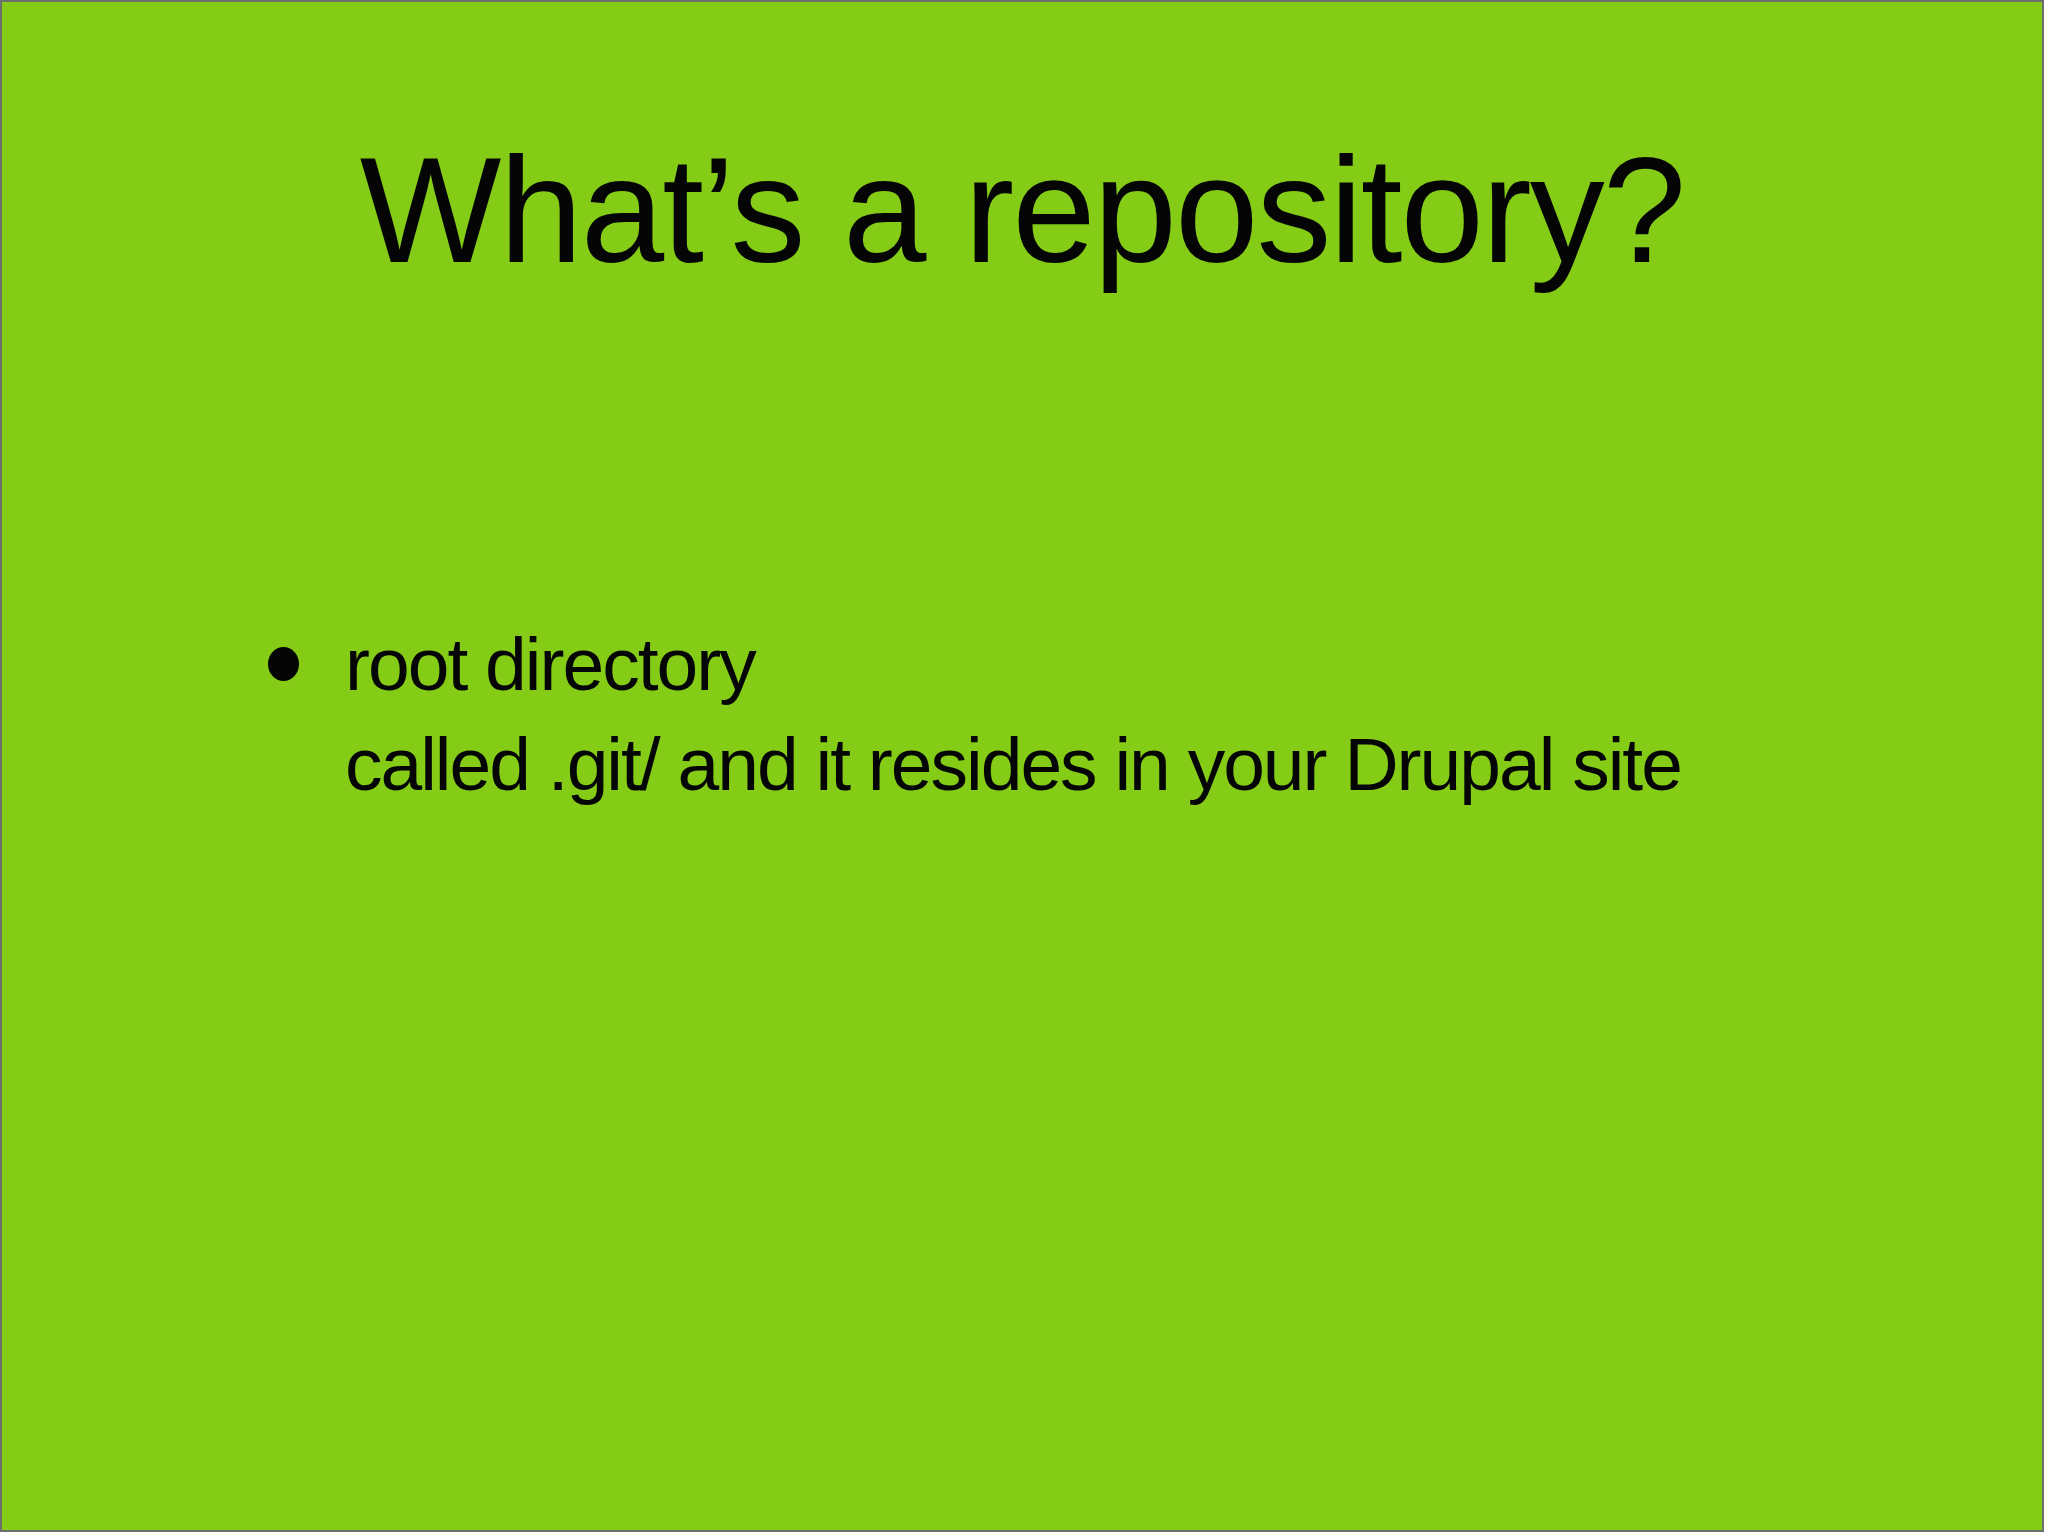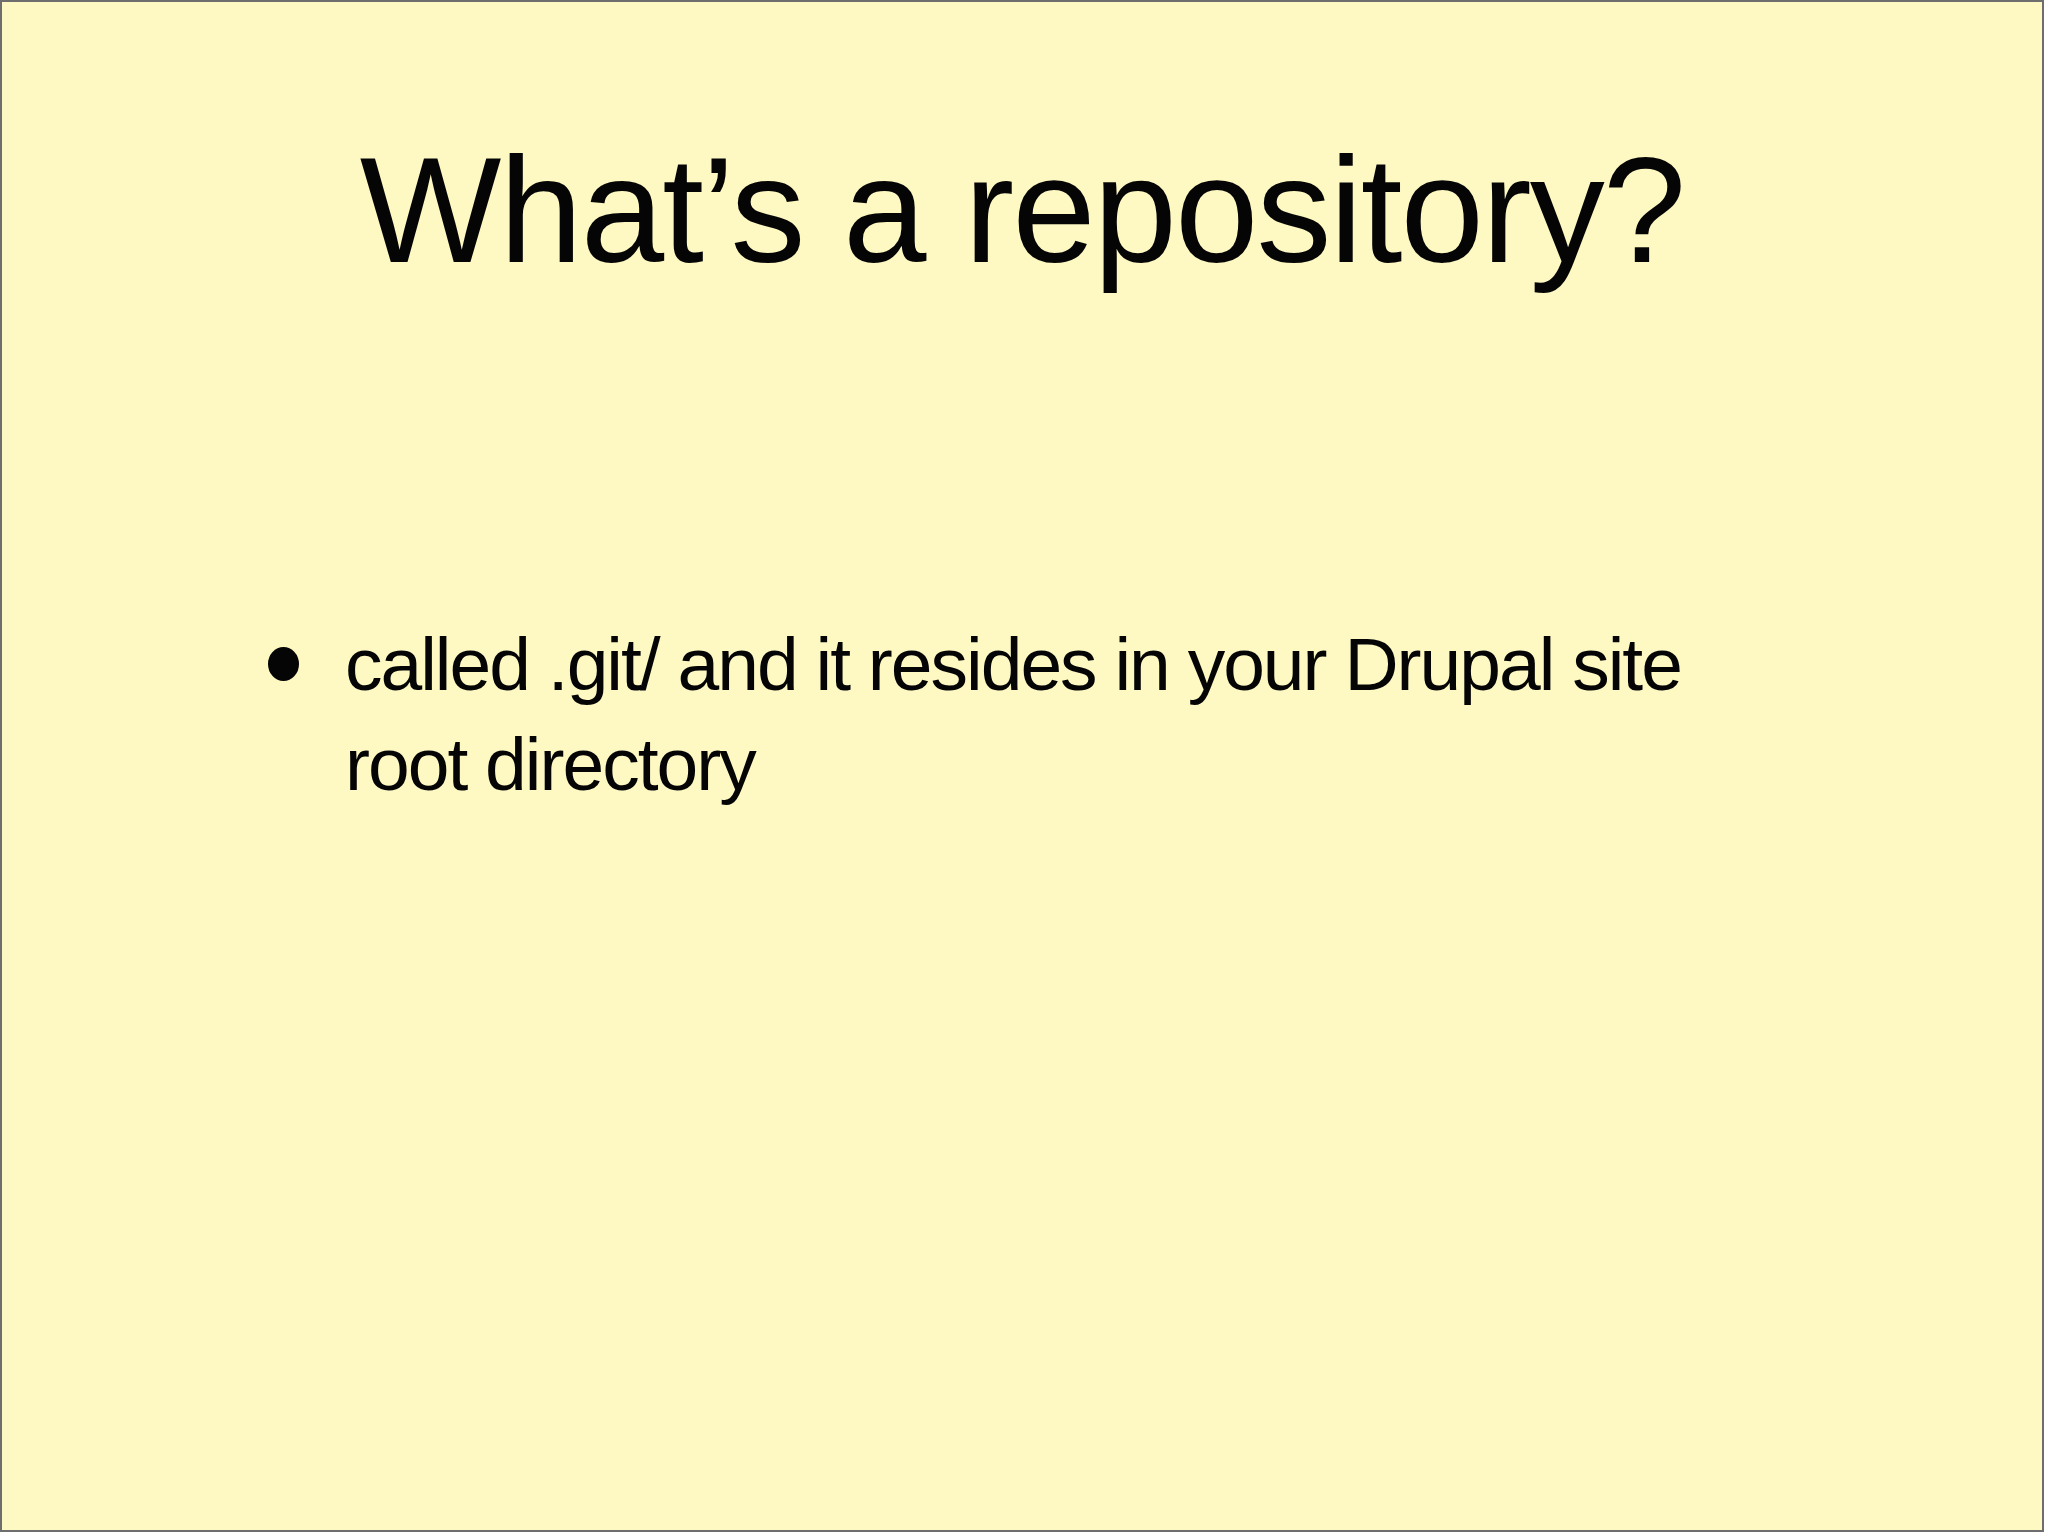--- a/index.html
+++ b/index.html
@@ -11,21 +11,21 @@
     overflow: hidden;
     font-family: "Liberation Sans", sans-serif;
   }
 
   .slide {
     position: relative;
     width: 2044px;
     height: 1532px;
     box-sizing: border-box;
     border: 2px solid #6e6e6e;
-    background: #fef9c3;
+    background: #84cc16;
   }
 
   .slide-title {
     position: absolute;
     top: 118px;
     left: 0;
     width: 100%;
     text-align: center;
     font-size: 150px;
     line-height: 1.2;
@@ -78,20 +78,20 @@
 <div class="slide">
 
   <div class="slide-title">What’s a repository?</div>
 
   <div class="bullet-list">
 
 
     <div class="bullet-item">
       <span class="bullet-dot"></span>
       <div class="bullet-text">
+        <div class="bullet-line">root directory</div>
         <div class="bullet-line">called .git/ and it resides in your Drupal site</div>
-        <div class="bullet-line">root directory</div>
       </div>
     </div>
 
   </div>
 
 </div>
 
 </body></html>

